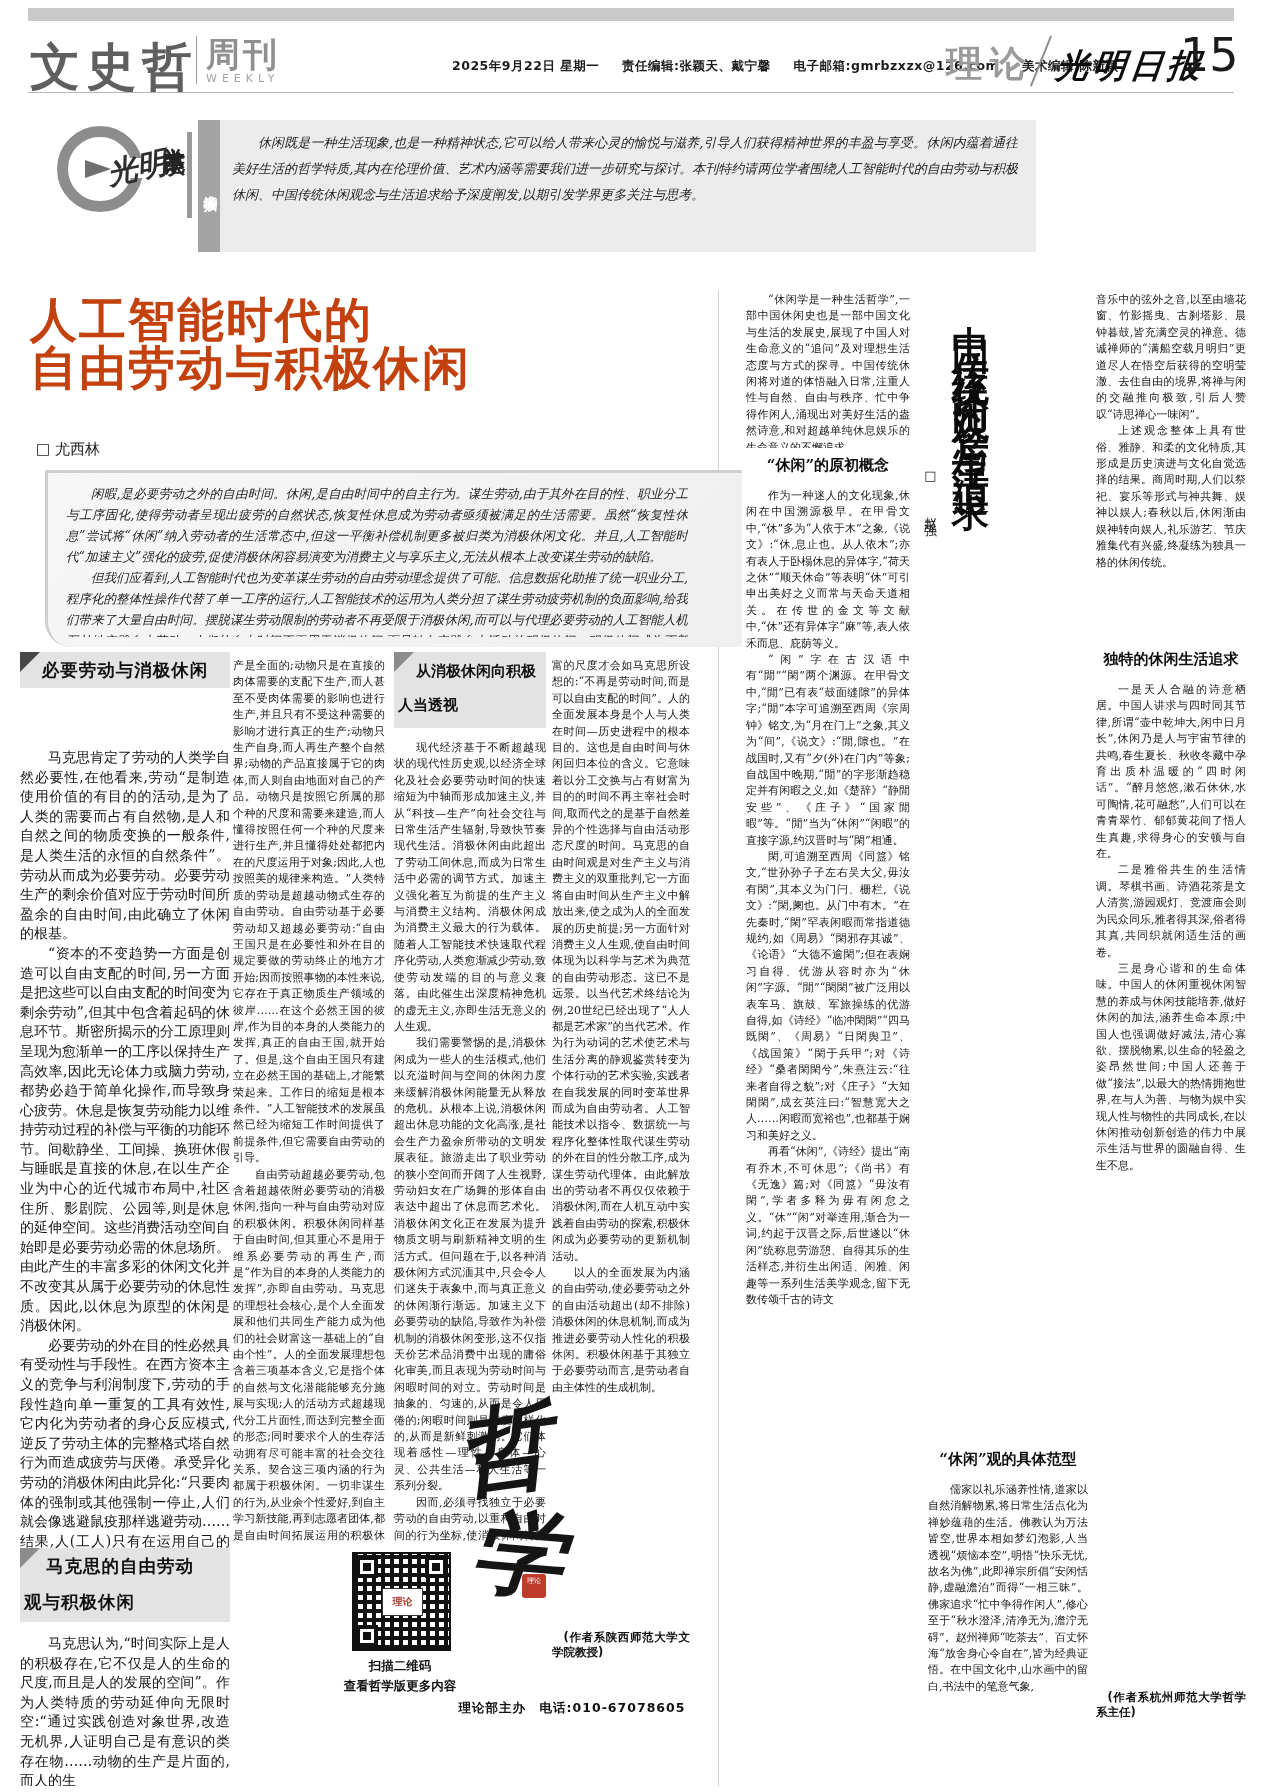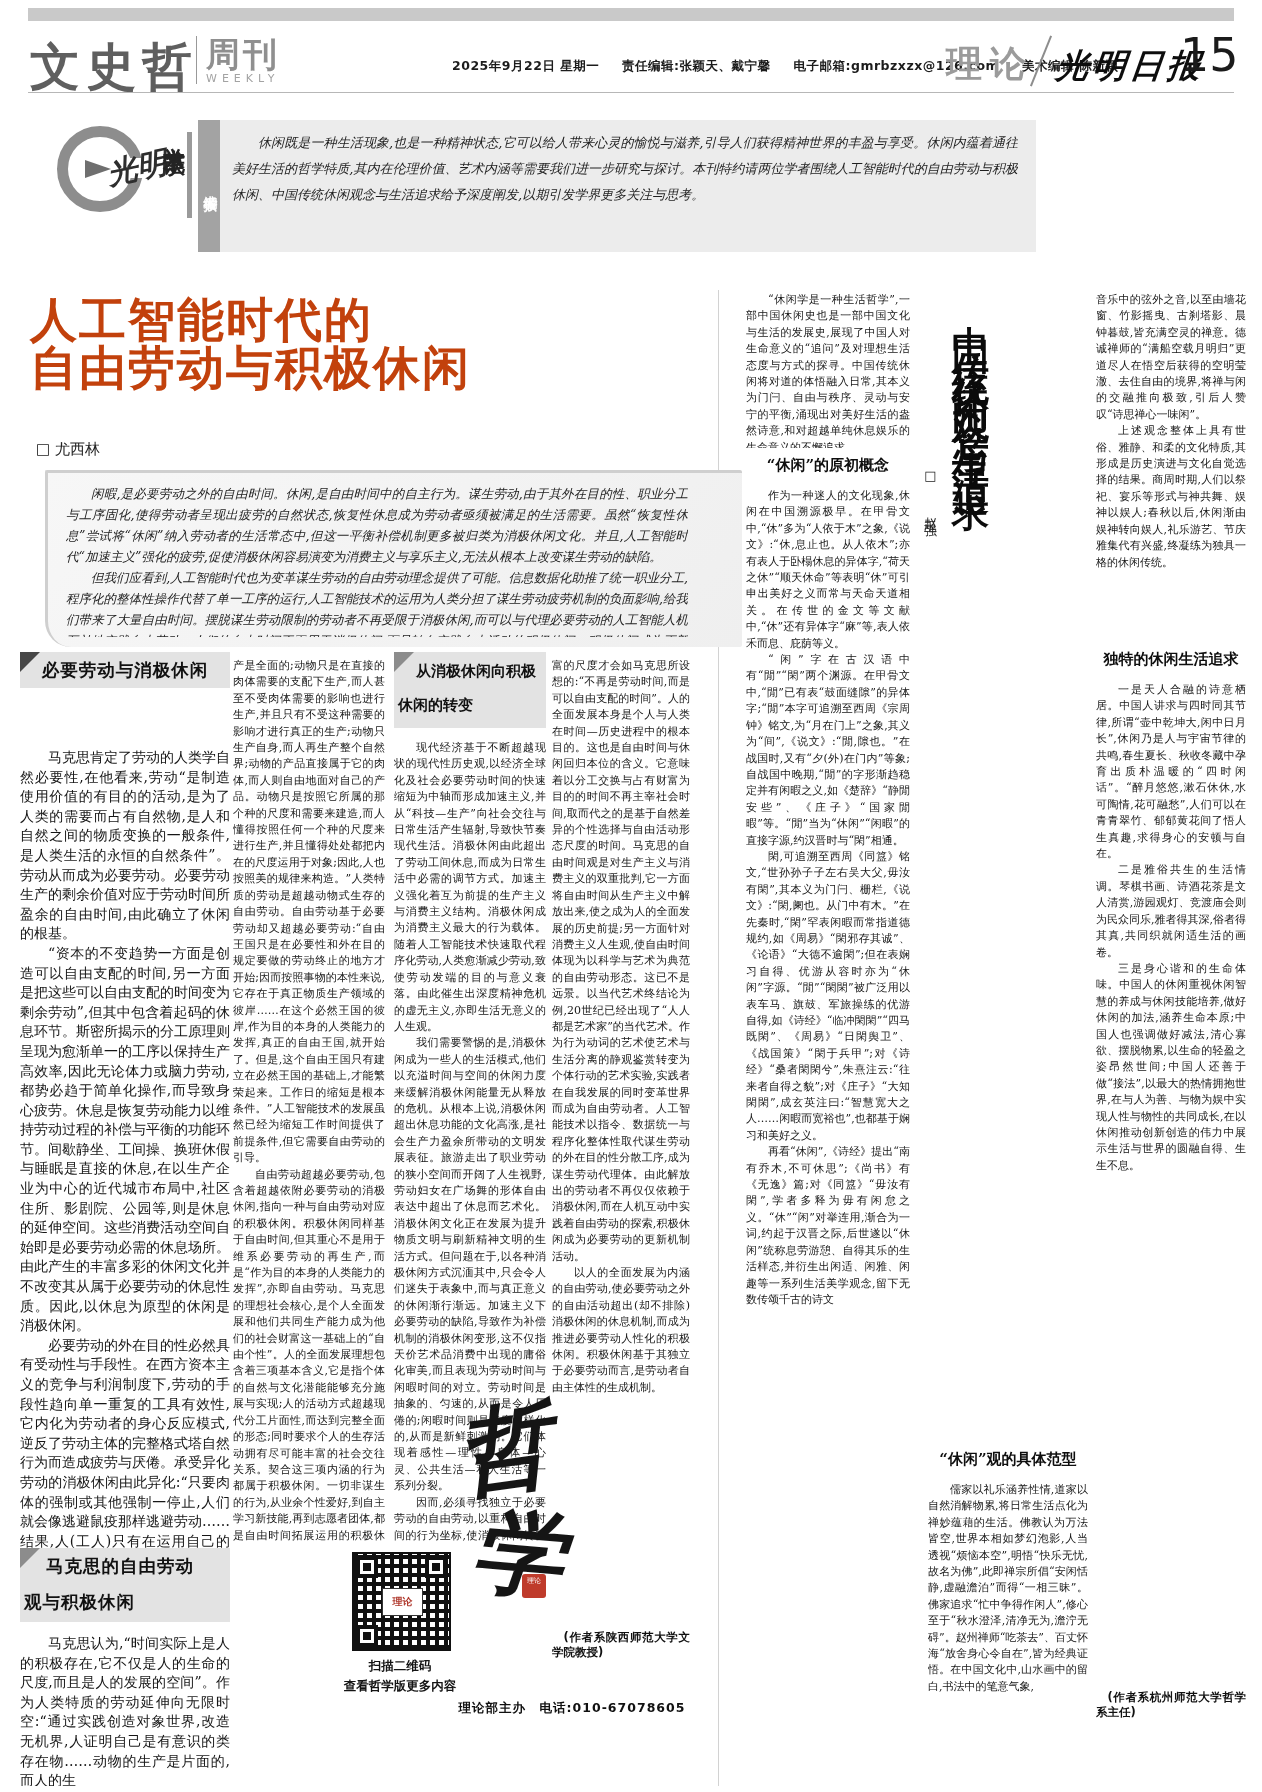--- a/index.html
+++ b/index.html
@@ -137,39 +137,39 @@
   </div>
 
   <div class="abs body11 serif just" style="left:233px;top:658px;width:152px;height:884px;">
     <p style="text-indent:0;">产是全面的;动物只是在直接的肉体需要的支配下生产,而人甚至不受肉体需要的影响也进行生产,并且只有不受这种需要的影响才进行真正的生产;动物只生产自身,而人再生产整个自然界;动物的产品直接属于它的肉体,而人则自由地面对自己的产品。动物只是按照它所属的那个种的尺度和需要来建造,而人懂得按照任何一个种的尺度来进行生产,并且懂得处处都把内在的尺度运用于对象;因此,人也按照美的规律来构造。”人类特质的劳动是超越动物式生存的自由劳动。自由劳动基于必要劳动却又超越必要劳动:“自由王国只是在必要性和外在目的规定要做的劳动终止的地方才开始;因而按照事物的本性来说,它存在于真正物质生产领域的彼岸……在这个必然王国的彼岸,作为目的本身的人类能力的发挥,真正的自由王国,就开始了。但是,这个自由王国只有建立在必然王国的基础上,才能繁荣起来。工作日的缩短是根本条件。”人工智能技术的发展虽然已经为缩短工作时间提供了前提条件,但它需要自由劳动的引导。</p>
     <p>自由劳动超越必要劳动,包含着超越依附必要劳动的消极休闲,指向一种与自由劳动对应的积极休闲。积极休闲同样基于自由时间,但其重心不是用于维系必要劳动的再生产,而是“作为目的本身的人类能力的发挥”,亦即自由劳动。马克思的理想社会核心,是个人全面发展和他们共同生产能力成为他们的社会财富这一基础上的“自由个性”。人的全面发展理想包含着三项基本含义,它是指个体的自然与文化潜能能够充分施展与实现;人的活动方式超越现代分工片面性,而达到完整全面的形态;同时要求个人的生存活动拥有尽可能丰富的社会交往关系。契合这三项内涵的行为都属于积极休闲。一切非谋生的行为,从业余个性爱好,到自主学习新技能,再到志愿者团体,都是自由时间拓展运用的积极休闲。积极休闲与享乐人生观有深刻区别,“全面发展”的个人虽然分享消极休闲的自我修养文化,却并非厌弃劳动的享乐消费者,而是不再屈从于强制性分工或为谋生而终生束缚于单一职业的自由劳动者。自由劳动者本质上是基于个性禀赋的积极自由行动者。个性化的劳动形态内在地包含着劳动形态的多样性,它从根本上转变了单一化重复的劳动形态,帮助人们摆脱消极休闲。消极休闲缓解单一必要劳动,表现为不断转换行为方式与注意对象。对单一化劳动分工的根本变革则指向个体多样化自由劳动。马克思与恩格斯基于他们时代的活动形态,将自由劳动设想为上午打猎(却不是职业猎人)、下午捕鱼(却不是职业渔夫)、黄昏哲学思考(却不是职业哲学家)的个性潜能全面施展。这一个体自由的前提不仅是剩余劳动所积累的自由时间,而且要求变革分工形态的必要劳动,以赋予劳动者自由主体性。</p>
   </div>
 
   <div class="abs subhead" style="left:394px;top:652px;width:152px;height:76px;">
     <span class="fold gray"></span>
     <div style="font-size:15px;line-height:38px;padding-left:22px;font-weight:bold;">从消极休闲向积极</div>
-    <div style="font-size:15px;line-height:30px;padding-left:4px;font-weight:bold;">休闲的转变</div>
+    <div style="font-size:15px;line-height:30px;padding-left:4px;font-weight:bold;">人当透视</div>
   </div>
   <div class="abs body11 serif just" style="left:394px;top:740px;width:152px;height:804px;">
     <p>现代经济基于不断超越现状的现代性历史观,以经济全球化及社会必要劳动时间的快速缩短为中轴而形成加速主义,并从“科技—生产”向社会交往与日常生活产生辐射,导致快节奏现代生活。消极休闲由此超出了劳动工间休息,而成为日常生活中必需的调节方式。加速主义强化着互为前提的生产主义与消费主义结构。消极休闲成为消费主义最大的行为载体。随着人工智能技术快速取代程序化劳动,人类愈渐减少劳动,致使劳动发端的目的与意义衰落。由此催生出深度精神危机的虚无主义,亦即生活无意义的人生观。</p>
     <p>我们需要警惕的是,消极休闲成为一些人的生活模式,他们以充溢时间与空间的休闲力度来缓解消极休闲能量无从释放的危机。从根本上说,消极休闲超出休息功能的文化高涨,是社会生产力盈余所带动的文明发展表征。旅游走出了职业劳动的狭小空间而开阔了人生视野,劳动妇女在广场舞的形体自由表达中超出了休息而艺术化。消极休闲文化正在发展为提升物质文明与刷新精神文明的生活方式。但问题在于,以各种消极休闲方式沉湎其中,只会令人们迷失于表象中,而与真正意义的休闲渐行渐远。加速主义下必要劳动的缺陷,导致作为补偿机制的消极休闲变形,这不仅指天价艺术品消费中出现的庸俗化审美,而且表现为劳动时间与闲暇时间的对立。劳动时间是抽象的、匀速的,从而是令人厌倦的;闲暇时间则是速度多样化的,从而是新鲜刺激的。它们体现着感性—理性、身体—心灵、公共生活—私人生活等一系列分裂。</p>
     <p>因而,必须寻找独立于必要劳动的自由劳动,以重构自由时间的行为坐标,使消极休闲转变为积极休闲。</p>
 
   </div>
 
   <div class="abs body11 serif just" style="left:552px;top:658px;width:138px;height:966px;">
     <p style="text-indent:0;">富的尺度才会如马克思所设想的:“不再是劳动时间,而是可以自由支配的时间”。人的全面发展本身是个人与人类在时间—历史进程中的根本目的。这也是自由时间与休闲回归本位的含义。它意味着以分工交换与占有财富为目的的时间不再主宰社会时间,取而代之的是基于自然差异的个性选择与自由活动形态尺度的时间。马克思的自由时间观是对生产主义与消费主义的双重批判,它一方面将自由时间从生产主义中解放出来,使之成为人的全面发展的历史前提;另一方面针对消费主义人生观,使自由时间体现为以科学与艺术为典范的自由劳动形态。这已不是远景。以当代艺术终结论为例,20世纪已经出现了“人人都是艺术家”的当代艺术。作为行为动词的艺术使艺术与生活分离的静观鉴赏转变为个体行动的艺术实验,实践者在自我发展的同时变革世界而成为自由劳动者。人工智能技术以指令、数据统一与程序化整体性取代谋生劳动的外在目的性分散工序,成为谋生劳动代理体。由此解放出的劳动者不再仅仅依赖于消极休闲,而在人机互动中实践着自由劳动的探索,积极休闲成为必要劳动的更新机制活动。</p>
     <p>以人的全面发展为内涵的自由劳动,使必要劳动之外的自由活动超出(却不排除)消极休闲的休息机制,而成为推进必要劳动人性化的积极休闲。积极休闲基于其独立于必要劳动而言,是劳动者自由主体性的生成机制。</p>
   </div>
   <div class="abs attr just" style="left:552px;top:1630px;width:138px;height:58px;">
     <p style="text-indent:1em;">(作者系陕西师范大学文学院教授)</p>
   </div>
 
   <div class="abs body11 serif just" style="left:746px;top:292px;width:164px;height:156px;">
-    <p>“休闲学是一种生活哲学”,一部中国休闲史也是一部中国文化与生活的发展史,展现了中国人对生命意义的“追问”及对理想生活态度与方式的探寻。中国传统休闲将对道的体悟融入日常,其本义为门闩、自由与秩序、灵动与安宁的平衡,涌现出对美好生活的盎然诗意,和对超越单纯休息娱乐的生命意义的不懈追求。</p>
+    <p>“休闲学是一种生活哲学”,一部中国休闲史也是一部中国文化与生活的发展史,展现了中国人对生命意义的“追问”及对理想生活态度与方式的探寻。中国传统休闲将对道的体悟融入日常,注重人性与自然、自由与秩序、忙中争得作闲人,涌现出对美好生活的盎然诗意,和对超越单纯休息娱乐的生命意义的不懈追求。</p>
   </div>
   <div class="abs a2head" style="left:746px;top:456px;width:164px;">“休闲”的原初概念</div>
   <div class="abs body11 serif just" style="left:746px;top:488px;width:164px;height:1298px;">
     <p>作为一种迷人的文化现象,休闲在中国溯源极早。在甲骨文中,“休”多为“人依于木”之象,《说文》:“休,息止也。从人依木”;亦有表人于卧榻休息的异体字,“荷天之休”“顺天休命”等表明“休”可引申出美好之义而常与天命天道相关。在传世的金文等文献中,“休”还有异体字“麻”等,表人依禾而息、庇荫等义。</p>
     <p>“闲”字在古汉语中有“閒”“閑”两个渊源。在甲骨文中,“閒”已有表“鼓面缝隙”的异体字;“閒”本字可追溯至西周《宗周钟》铭文,为“月在门上”之象,其义为“间”,《说文》:“閒,隙也。”在战国时,又有“夕(外)在门内”等象;自战国中晚期,“閒”的字形渐趋稳定并有闲暇之义,如《楚辞》“静閒安些”、《庄子》“国家閒暇”等。“閒”当为“休闲”“闲暇”的直接字源,约汉晋时与“閑”相通。</p>
     <p>閑,可追溯至西周《同簋》铭文,“世孙孙子子左右吴大父,毋汝有閑”,其本义为门闩、栅栏,《说文》:“閑,阑也。从门中有木。”在先秦时,“閑”罕表闲暇而常指道德规约,如《周易》“閑邪存其诚”、《论语》“大德不逾閑”;但在表娴习自得、优游从容时亦为“休闲”字源。“閒”“閑閑”被广泛用以表车马、旗鼓、军旅操练的优游自得,如《诗经》“临冲閑閑”“四马既閑”、《周易》“日閑舆卫”、《战国策》“閑于兵甲”;对《诗经》“桑者閑閑兮”,朱熹注云:“往来者自得之貌”;对《庄子》“大知閑閑”,成玄英注曰:“智慧宽大之人……闲暇而宽裕也”,也都基于娴习和美好之义。</p>
     <p>再看“休闲”,《诗经》提出“南有乔木,不可休思”;《尚书》有《无逸》篇;对《同簋》“毋汝有閑”,学者多释为毋有闲怠之义。“休”“闲”对举连用,渐合为一词,约起于汉晋之际,后世遂以“休闲”统称息劳游憩、自得其乐的生活样态,并衍生出闲适、闲雅、闲趣等一系列生活美学观念,留下无数传颂千古的诗文</p>
   </div>
 
   <div class="abs a2-vtitle vert" style="left:946px;top:296px;height:614px;">中国传统休闲观念与生活追求</div>

